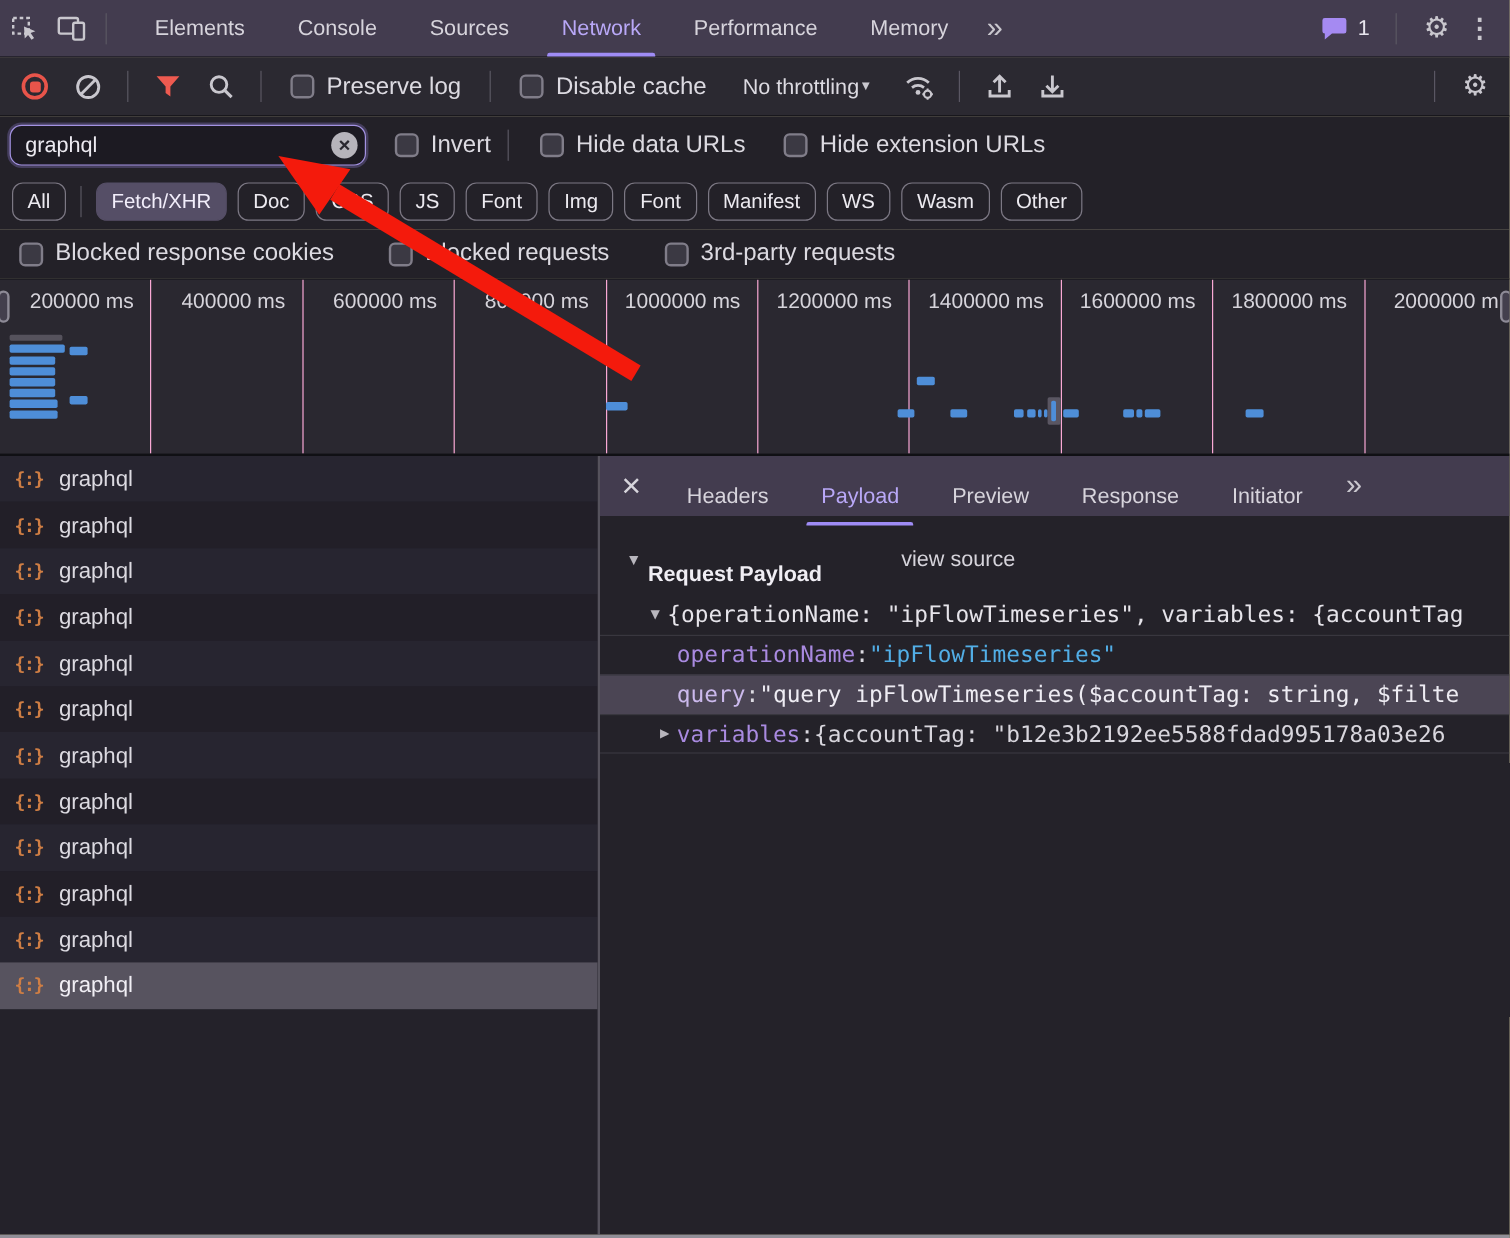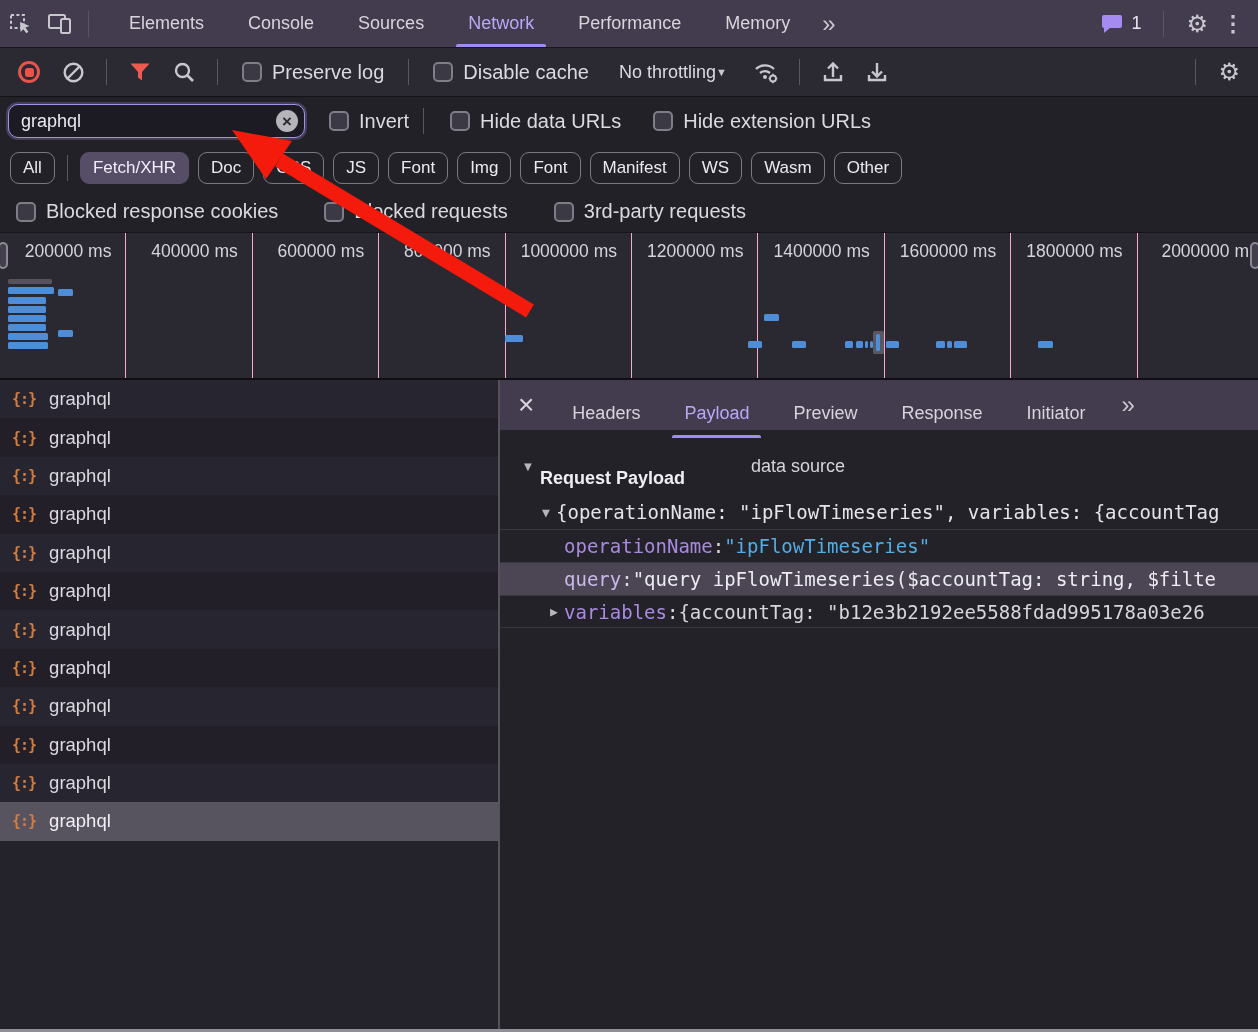--- a/index.html
+++ b/index.html
@@ -405,21 +405,21 @@
             <div class="tab">Preview</div>
             <div class="tab">Response</div>
             <div class="tab">Initiator</div>
           </div>
         <span class="chev">»</span>
       </div>
       <div id="payload">
         <div class="pay-head">
           <span class="tri">▼</span>
           <span class="pay-title">Request Payload</span>
-          <span class="view-source">data source</span>
+          <span class="view-source">view source</span>
         </div>
         <div class="preview-row">
           <span class="tri">▼</span>
           <span>{operationName: "ipFlowTimeseries", variables: {accountTag</span>
         </div>
         <div id="payload-props">
             <div class="prop-row">
               <span class="tri"></span>
               <span class="pkey">operationName</span>
               <span class="pcolon">: </span>

